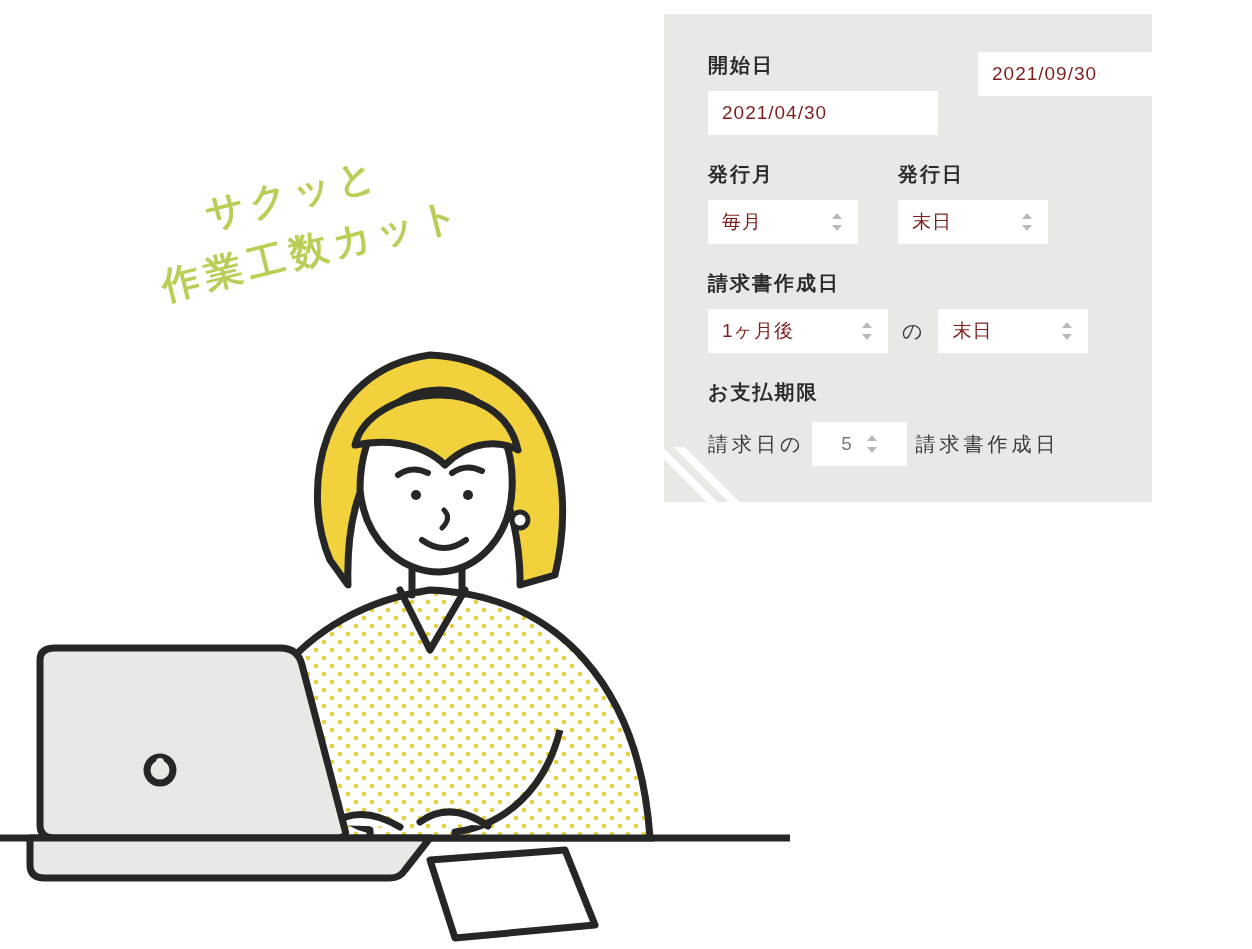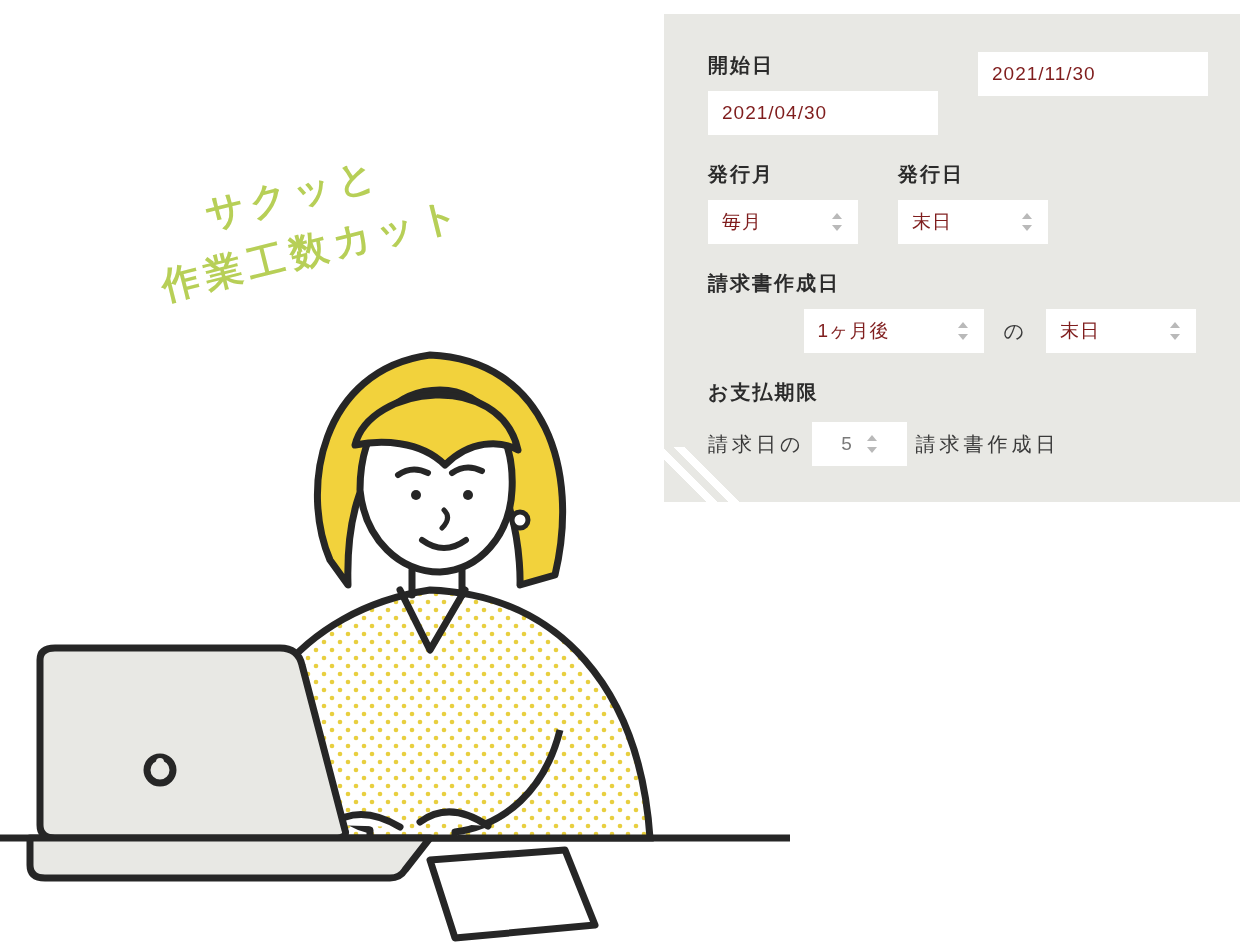--- a/index.html
+++ b/index.html
@@ -10,24 +10,24 @@
     font-family: "Hiragino Sans", "Meiryo", sans-serif;
     position: relative;
     overflow: hidden;
   }
 
   
   .panel {
     position: absolute;
     left: 664px;
     top: 14px;
-    width: 576px;
+    width: 488px;
     height: 488px;
     background: #e8e8e4;
-    padding: 38px 44px 30px 44px;
+    padding: 38px 32px 30px 44px;
   }
   .panel::after {
     content: "";
     position: absolute;
     left: 0;
     bottom: 0;
     width: 85px;
     height: 55px;
     background:
       linear-gradient(45deg,
@@ -67,21 +67,21 @@
   .select.w-days        { width: 95px; justify-content: center; gap: 12px; color:#7a7a7a;}
   .connector {
     align-self: flex-end;
     height: 44px;
     display: flex;
     align-items: center;
     font-size: 20px;
     color: #3a3a3a;
     letter-spacing: 2px;
   }
-  .inline-row { display: flex; align-items: flex-end; gap: 20px; justify-content: flex-end; }
+  .inline-row { display: flex; align-items: flex-end; gap: 14px; }
 
   .sort-icon {
     width: 14px; height: 20px; position: relative; flex: 0 0 14px;
   }
   .sort-icon::before, .sort-icon::after {
     content: ""; position: absolute; left: 2px;
     border-left: 5px solid transparent;
     border-right: 5px solid transparent;
   }
   .sort-icon::before { top: 1px;  border-bottom: 6px solid #b9b9b9; }
@@ -129,21 +129,21 @@
 
   <div class="row">
     <div class="field">
       <div class="label">開始日</div>
       <div class="input date">
         <span>2021/04/30</span>
       </div>
     </div>
     <div class="field">
       <div class="input date">
-        <span>2021/11/30</span>
+        <span>2021/09/30</span>
       </div>
     </div>
   </div>
 
   <div class="row">
     <div class="field">
       <div class="label">発行月</div>
       <div class="select w-issue-month">
         <span>毎月</span>
         <span class="sort-icon"></span>

